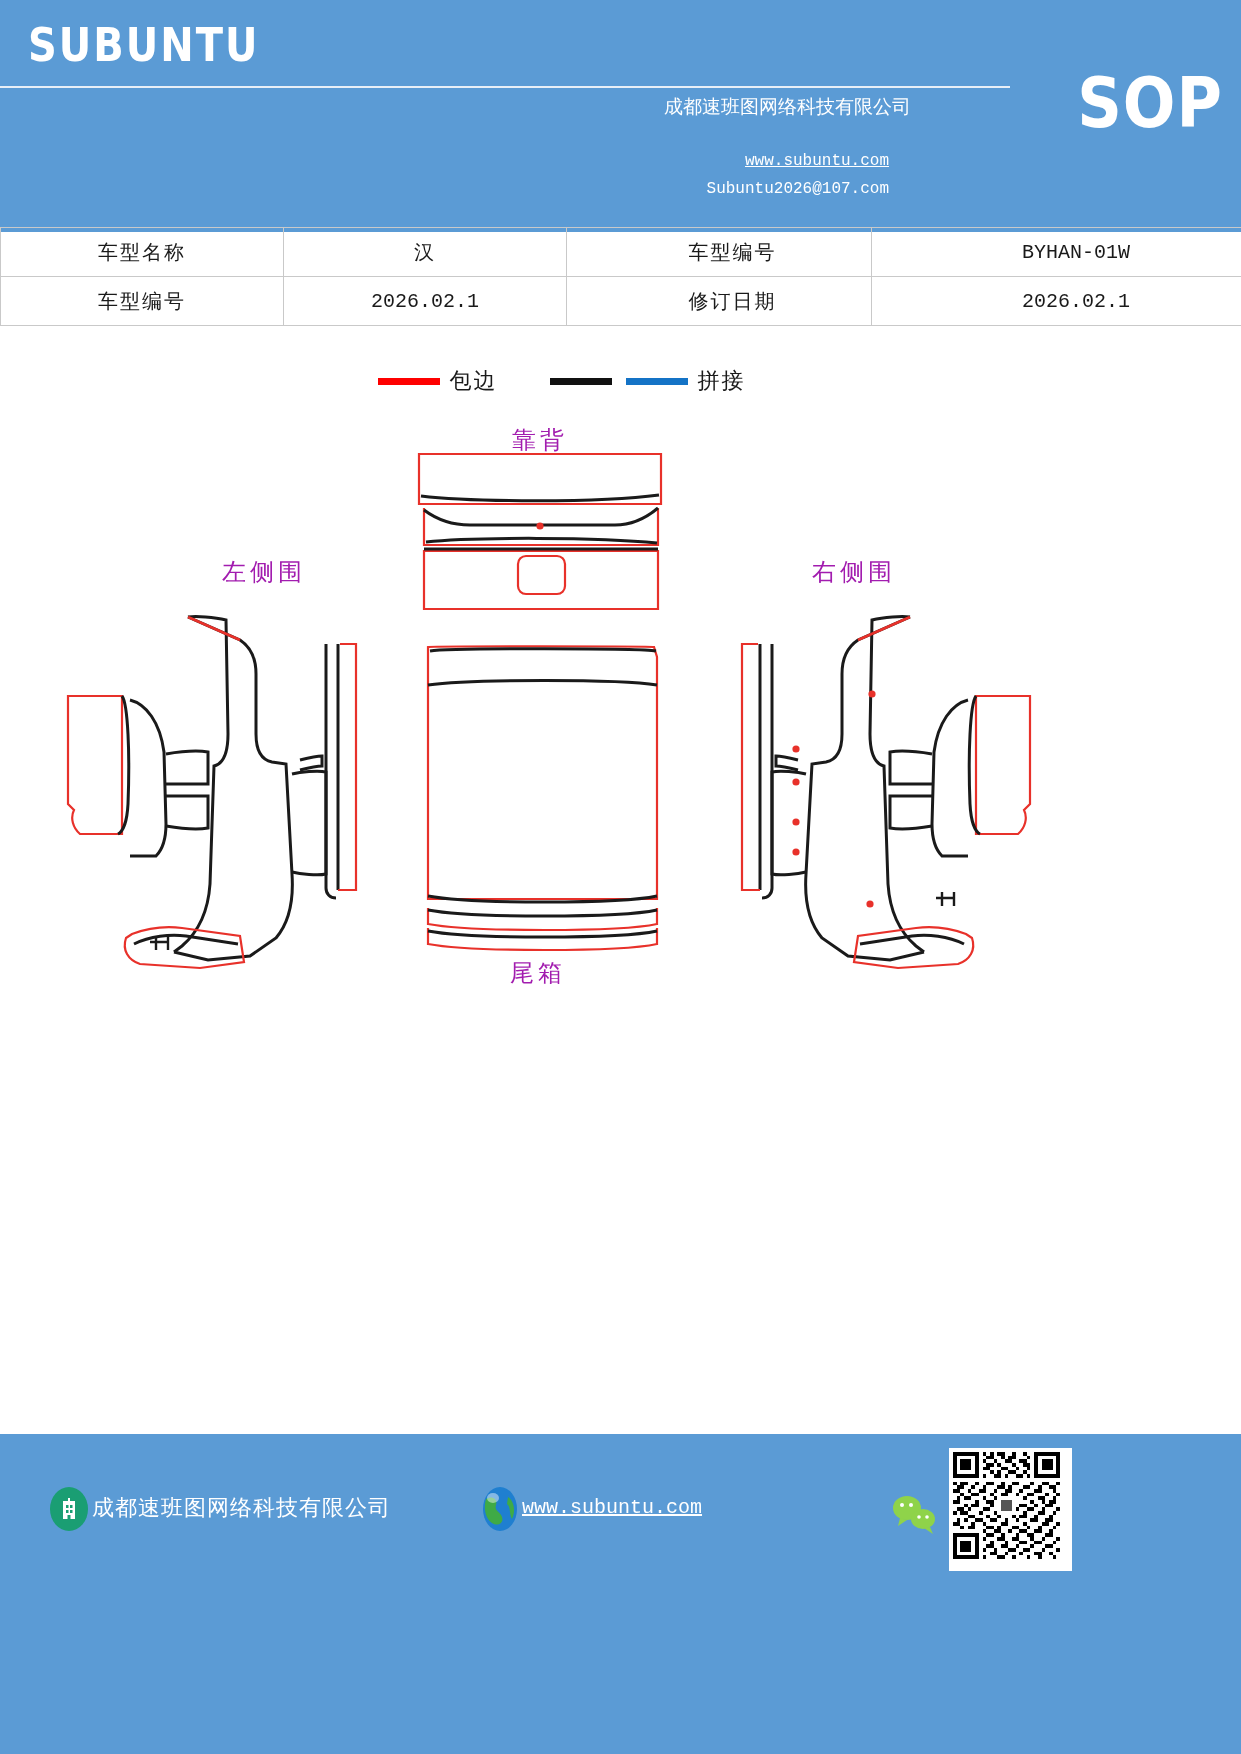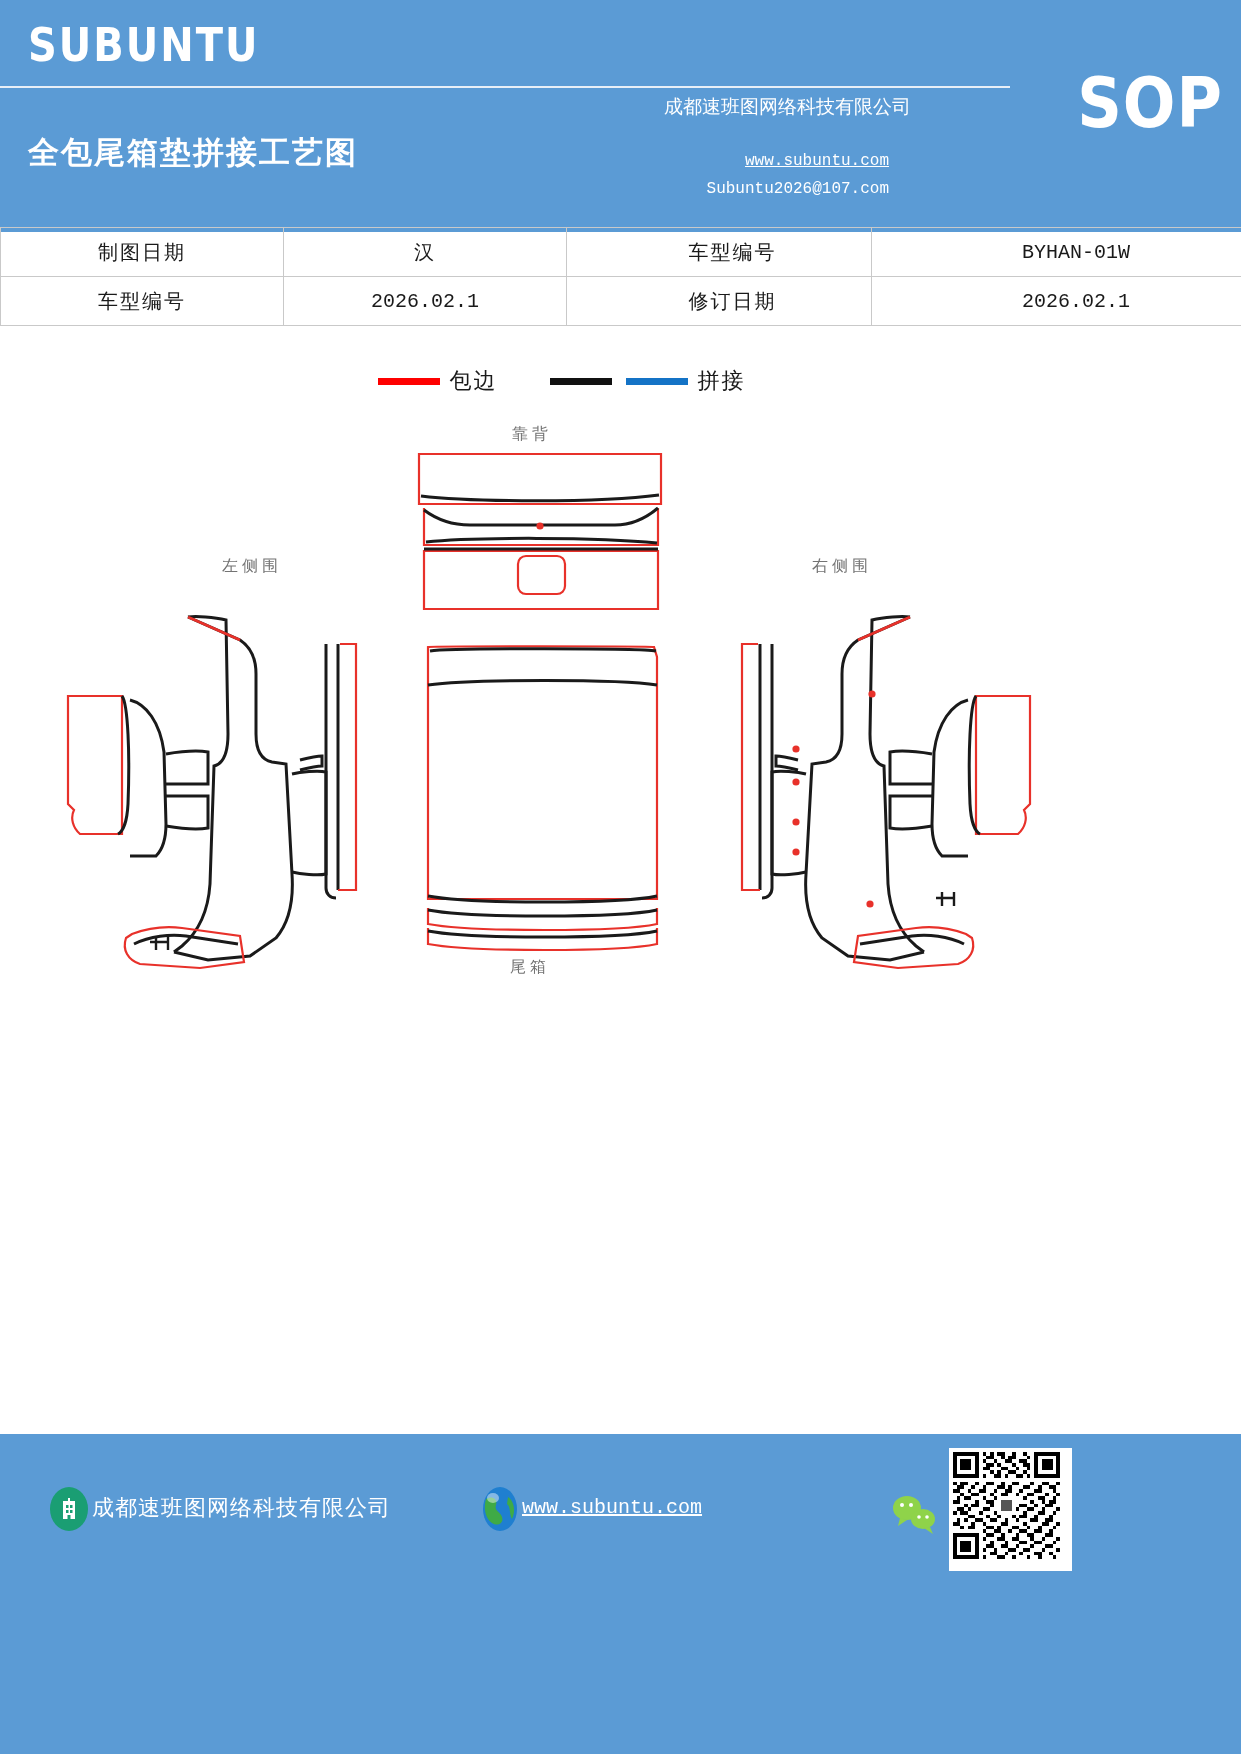--- a/index.html
+++ b/index.html
@@ -147,22 +147,22 @@
 
   
   .drawing {
     position: absolute;
     left: 0; top: 404px;
     width: 1241px;
     height: 640px;
   }
   .part-label {
     position: absolute;
-    font-size: 16px;
-    color: #737373;
+    font-size: 24px;
+    color: #a21caf;
     letter-spacing: 4px;
     white-space: nowrap;
   }
   .lbl-back  { left: 512px; top: 20px; }
   .lbl-left  { left: 222px; top: 152px; }
   .lbl-right { left: 812px; top: 152px; }
   .lbl-trunk { left: 510px; top: 553px; }
 
   
   .footer {
@@ -216,31 +216,30 @@
     background: #ffffff;
     padding: 4px;
   }
 </style>
 </head>
 <body>
 
 <div class="header">
   <div class="brand">SUBUNTU</div>
   <div class="header-rule"></div>
-  <div class="doc-title">全包尾箱垫拼接工艺图</div>
   <div class="sop-badge">SOP</div>
   <div class="company-name">成都速班图网络科技有限公司</div>
   <div class="site-link">www.subuntu.com</div>
   <div class="email-line">Subuntu2026@107.com</div>
 </div>
 
 <table class="info-table">
   <tbody>
       <tr>
-    <td class="col-a">制图日期</td>
+    <td class="col-a">车型名称</td>
     <td class="col-b">汉</td>
     <td class="col-c">车型编号</td>
     <td class="col-d val">BYHAN-01W</td>
   </tr>
   <tr>
     <td class="col-a">车型编号</td>
     <td class="col-b val">2026.02.1</td>
     <td class="col-c">修订日期</td>
     <td class="col-d val">2026.02.1</td>
   </tr>

